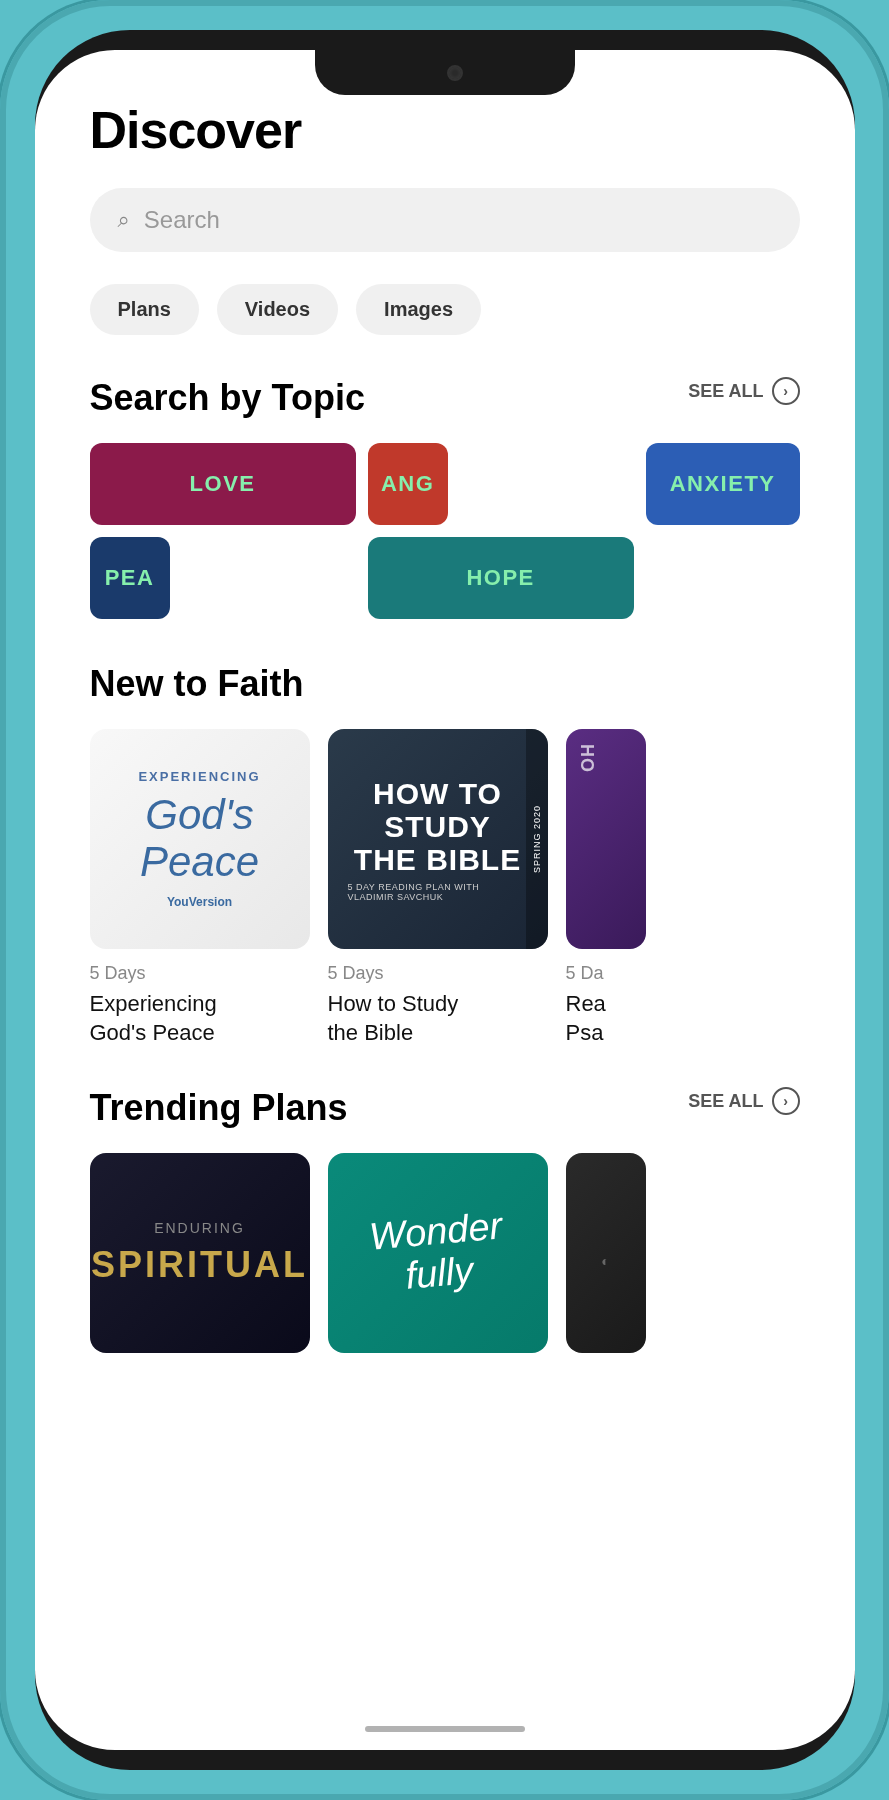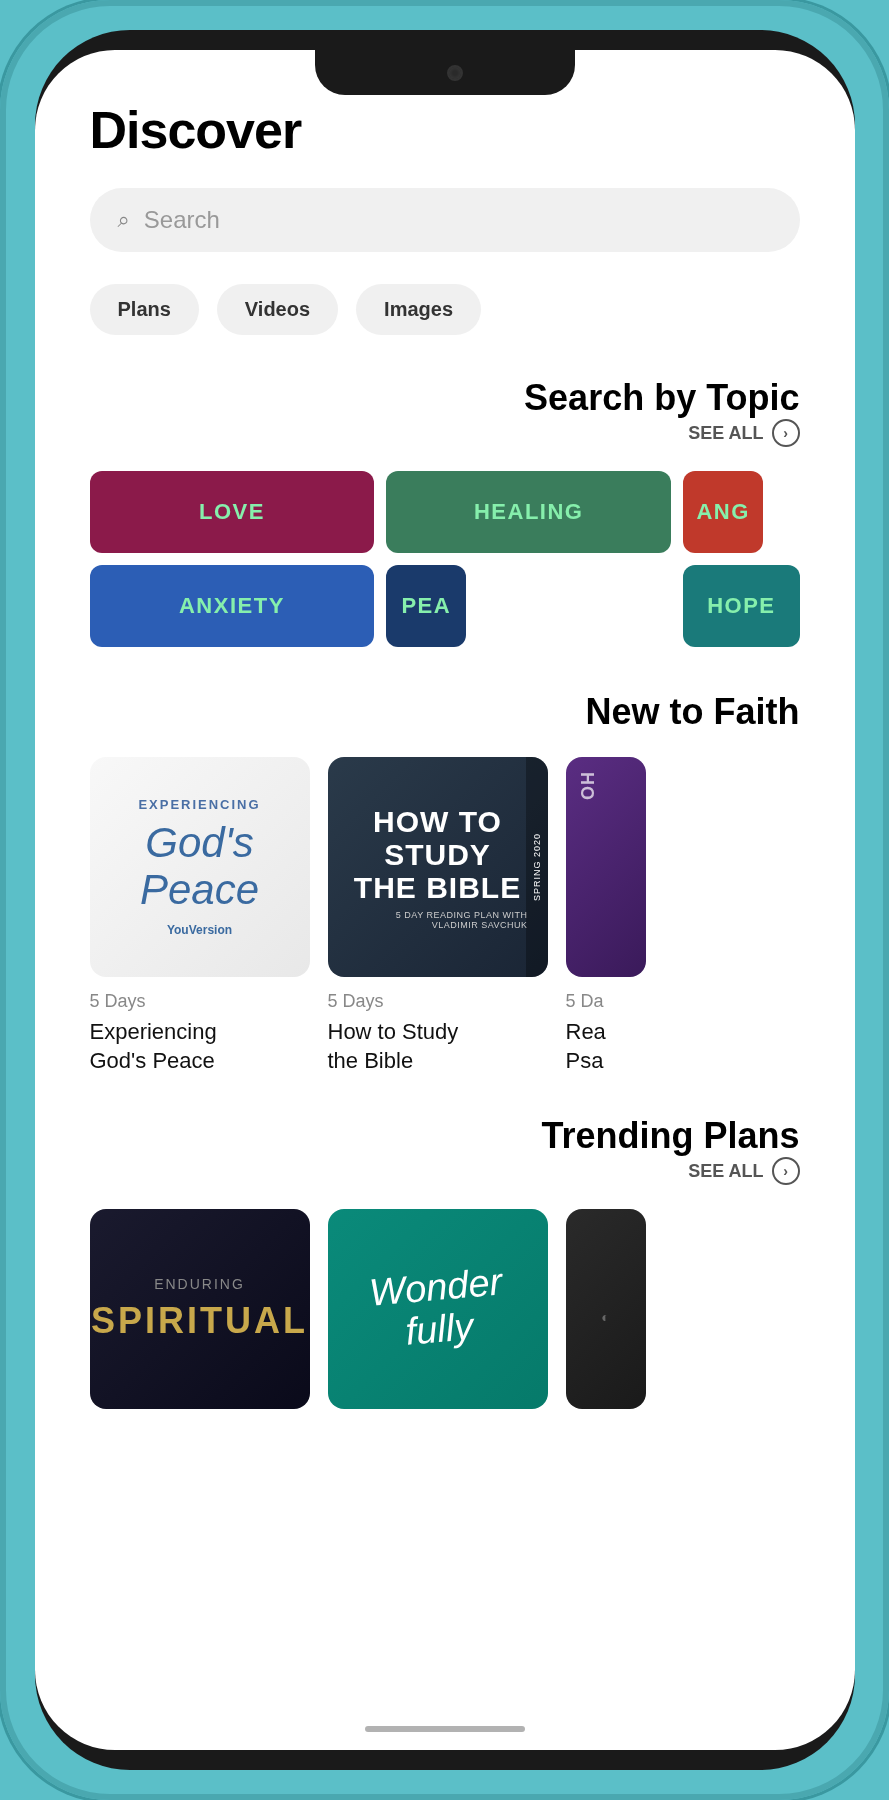--- a/index.html
+++ b/index.html
@@ -124,23 +124,22 @@
       padding: 14px 28px;
       font-size: 20px;
       font-weight: 600;
       color: #333;
       cursor: pointer;
     }
 
     .section-header {
       display: flex;
       justify-content: space-between;
-      align-items: flex-end;
+      align-items: flex-start;
       margin-bottom: 24px;
-      flex-direction: column;
     }
 
     .section-title {
       font-size: 36px;
       font-weight: 800;
       color: #000;
     }
 
     .see-all {
       font-size: 18px;
@@ -305,21 +304,21 @@
       color: #fff;
       text-align: center;
       line-height: 1.1;
       text-transform: uppercase;
       letter-spacing: 1px;
     }
 
     .bible-subtitle {
       font-size: 9px;
       color: #ccc;
-      text-align: right;
+      text-align: left;
       margin-top: 6px;
       letter-spacing: 0.5px;
     }
 
     .bible-spring-tag {
       position: absolute;
       right: 0;
       top: 0;
       bottom: 0;
       width: 22px;
@@ -465,23 +464,20 @@
           <h2 class="section-title">Search by Topic</h2>
           <div class="see-all">
             <span>SEE ALL</span>
             <div class="see-all-circle">›</div>
           </div>
         </div>
 
         <div class="topic-grid">
           <div class="topic-card topic-love">
             <span class="topic-card-label">LOVE</span>
-          </div>
-          <div class="topic-card topic-healing">
-            <span class="topic-card-label">HEALING</span>
           </div>
           <div class="topic-card topic-anger">
             <span class="topic-card-label">ANG</span>
           </div>
           <div class="topic-card topic-anxiety">
             <span class="topic-card-label">ANXIETY</span>
           </div>
           <div class="topic-card topic-peace">
             <span class="topic-card-label">PEA</span>
           </div>

